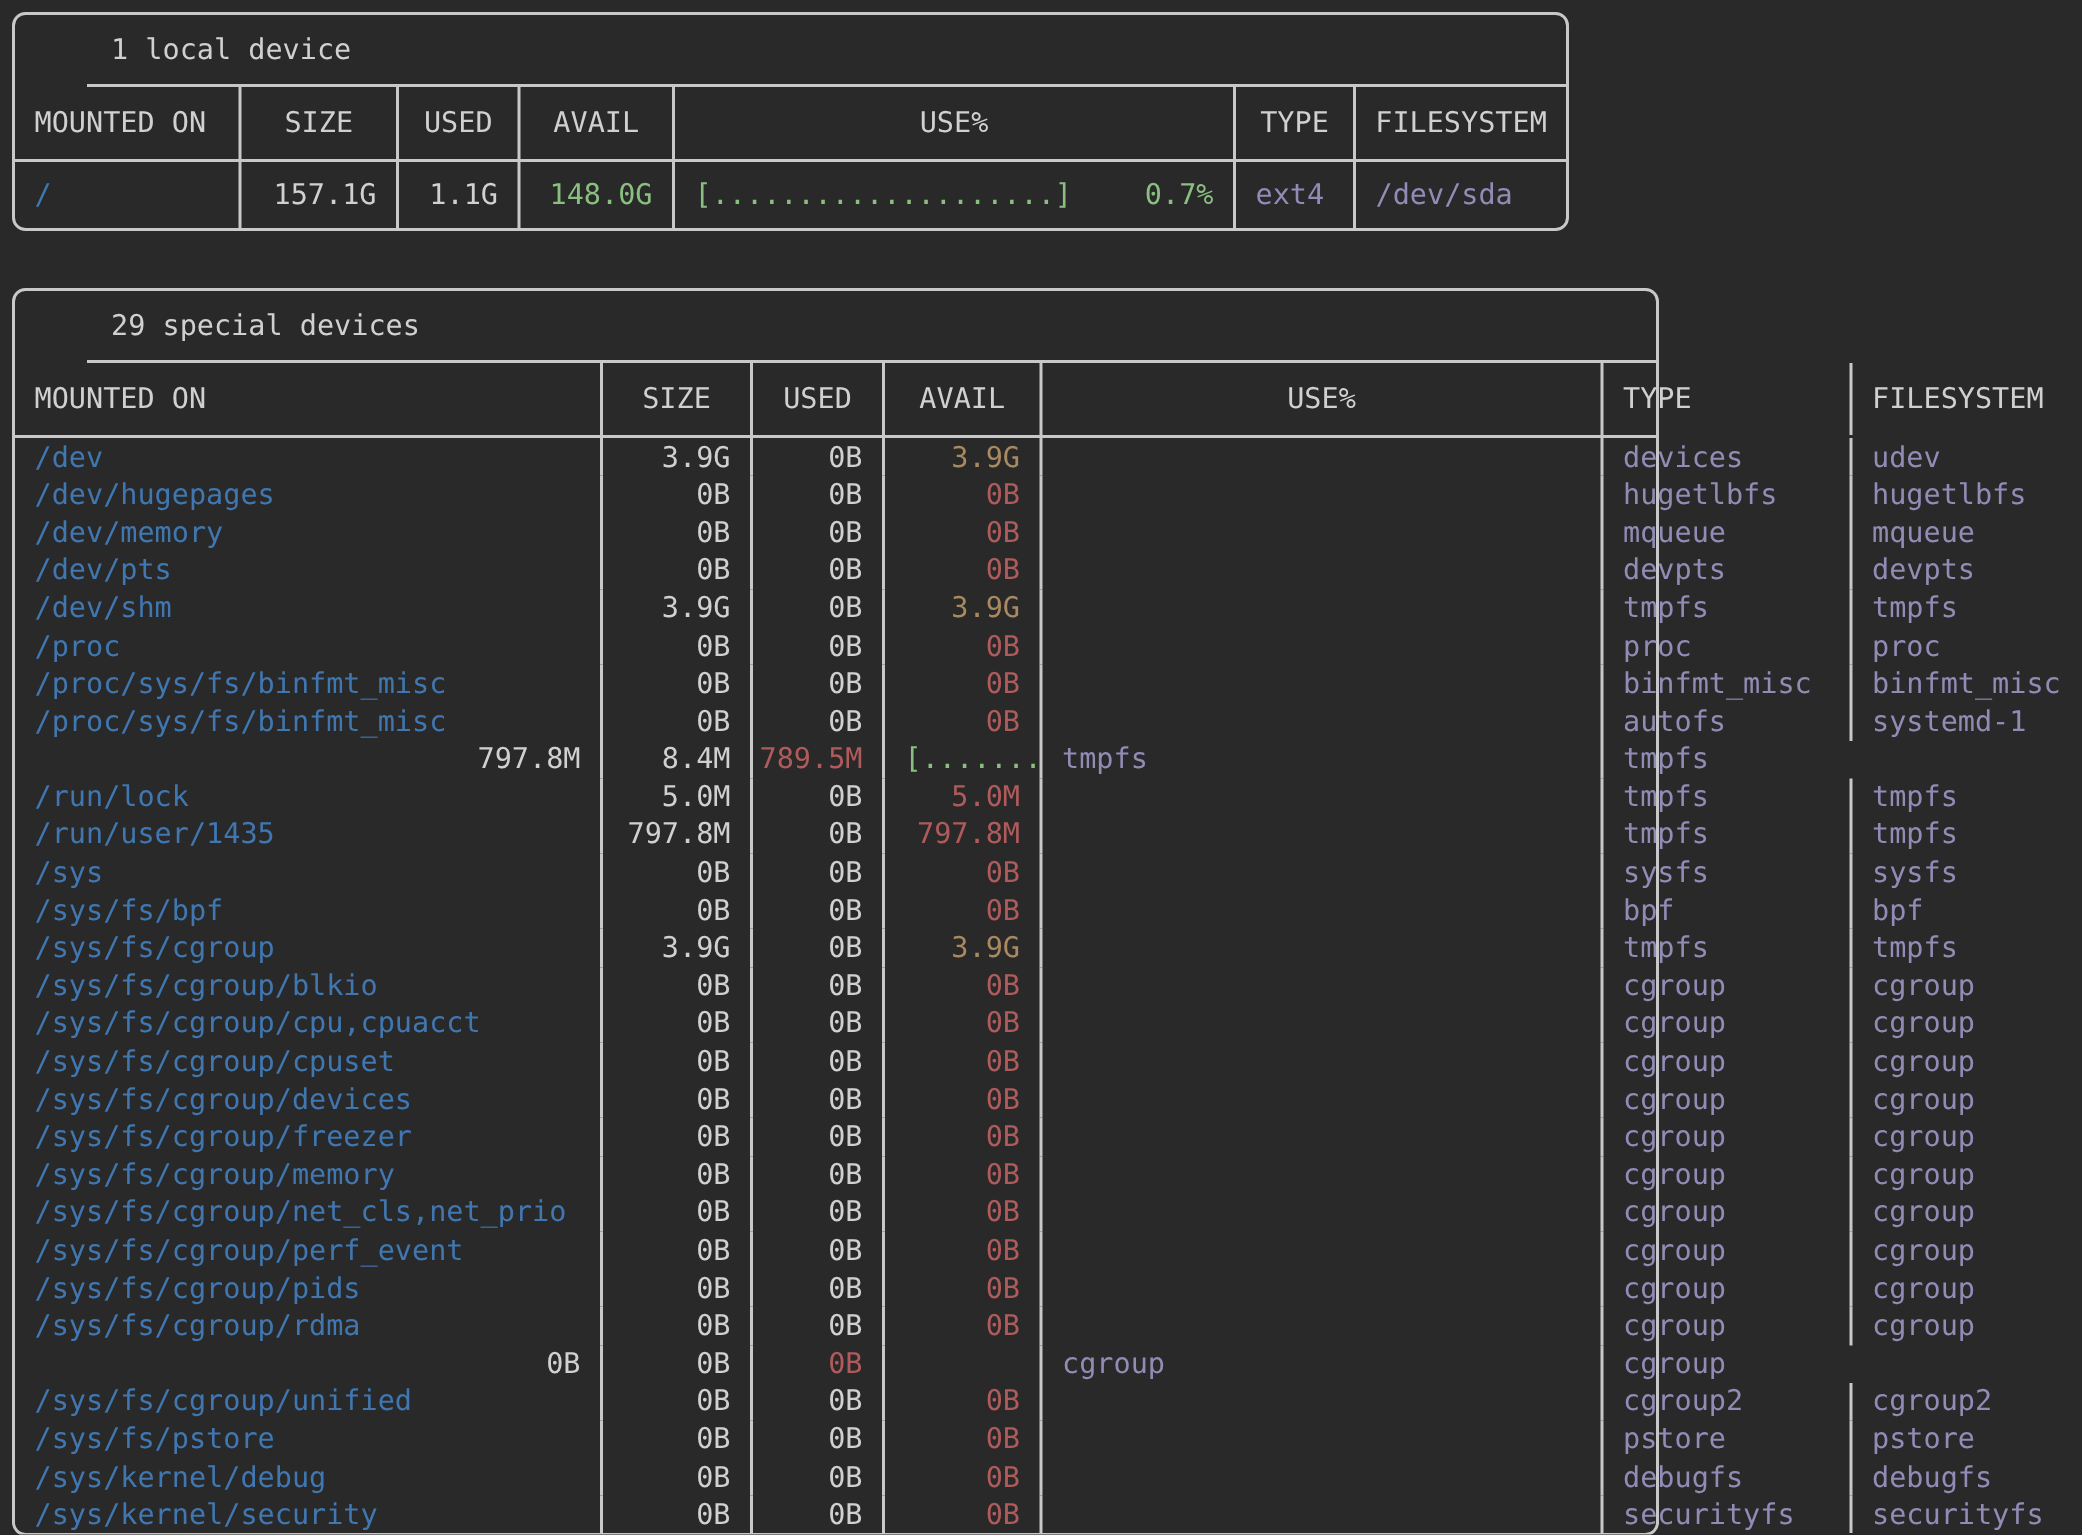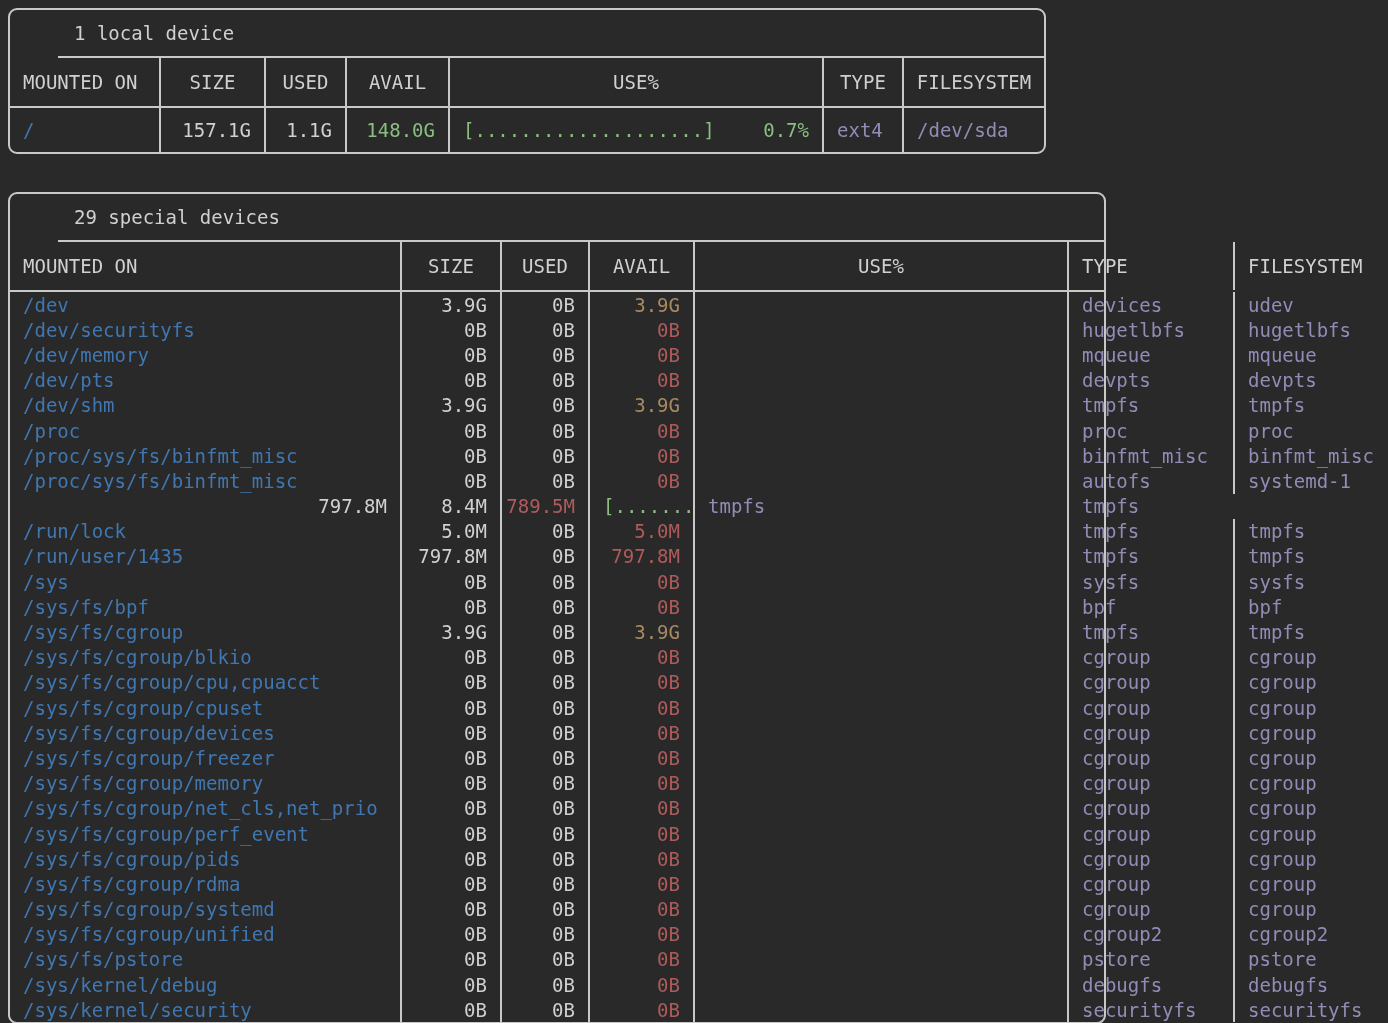--- a/index.html
+++ b/index.html
@@ -100,21 +100,21 @@
     <div class="cell ar c-yellow">3.9G</div>
     <div class="cell usep c-green">
       <span></span>
       <span></span>
     </div>
     <div class="cell al c-purple">devices</div>
     <div class="cell al c-purple">udev</div>
   </div>
 
   <div class="row">
-    <div class="cell al c-mount">/dev/securityfs</div>
+    <div class="cell al c-mount">/dev/hugepages</div>
     <div class="cell ar c-text">0B</div>
     <div class="cell ar c-text">0B</div>
     <div class="cell ar c-red">0B</div>
     <div class="cell usep c-green">
       <span></span>
       <span></span>
     </div>
     <div class="cell al c-purple">hugetlbfs</div>
     <div class="cell al c-purple">hugetlbfs</div>
   </div>
@@ -398,21 +398,20 @@
     <div class="cell ar c-red">0B</div>
     <div class="cell usep c-green">
       <span></span>
       <span></span>
     </div>
     <div class="cell al c-purple">cgroup</div>
     <div class="cell al c-purple">cgroup</div>
   </div>
 
   <div class="row">
-    <div class="cell al c-mount">/sys/fs/cgroup/systemd</div>
     <div class="cell ar c-text">0B</div>
     <div class="cell ar c-text">0B</div>
     <div class="cell ar c-red">0B</div>
     <div class="cell usep c-green">
       <span></span>
       <span></span>
     </div>
     <div class="cell al c-purple">cgroup</div>
     <div class="cell al c-purple">cgroup</div>
   </div>

